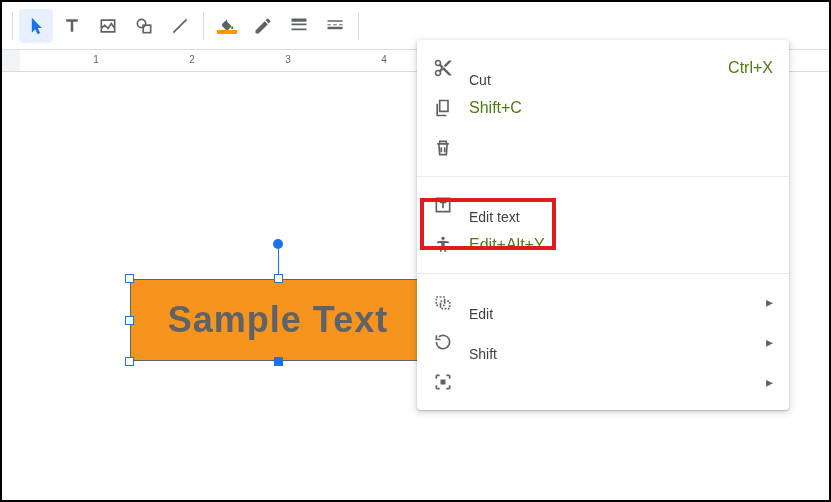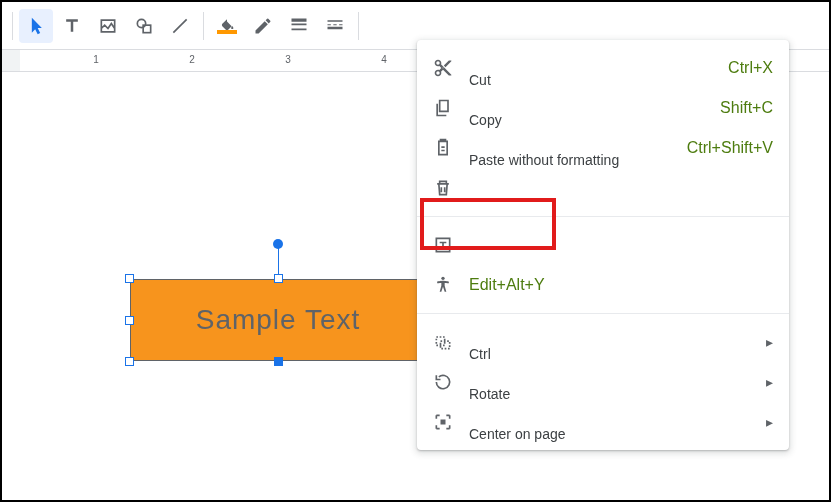--- a/index.html
+++ b/index.html
@@ -14,21 +14,21 @@
 .fillcolor-underline { width: 20px; height: 4px; background: #ff9800; margin-top: -2px; }
 
 .ruler { height: 22px; border-bottom: 1px solid #dadce0; position: relative; background: #fff; }
 .ruler .page-edge { position: absolute; top: 0; height: 100%; background: #f1f3f4; }
 .ruler .tick-major { position: absolute; top: 4px; font-size: 10px; color: #5f6368; transform: translateX(-50%); }
 
 .canvas { position: absolute; left: 18px; top: 92px; right: 6px; bottom: 6px; background: #fff; }
 
 .shape-wrap { position: absolute; left: 110px; top: 185px; width: 296px; height: 82px; }
 .shape-box { width: 100%; height: 100%; background: #f7941d; border: 1px solid #5f6368; display: flex; align-items: center; justify-content: center; }
-.shape-text { font-size: 28px; font-weight: 400; color: #5f6368; letter-spacing: 1px; }
+.shape-text { font-size: 36px; font-weight: 700; color: #5f6368; letter-spacing: 1px; }
 .handle { position: absolute; width: 9px; height: 9px; background: #fff; border: 1.5px solid #1a73e8; }
 .handle.tl { left: -5px; top: -5px; }
 .handle.tc { left: calc(50% - 4.5px); top: -5px; }
 .handle.tr { right: -5px; top: -5px; }
 .handle.ml { left: -5px; top: calc(50% - 4.5px); }
 .handle.mr { right: -5px; top: calc(50% - 4.5px); }
 .handle.bl { left: -5px; bottom: -5px; }
 .handle.bc { left: calc(50% - 4.5px); bottom: -5px; background:#1a73e8; }
 .handle.br { right: -5px; bottom: -5px; }
 .rotate-line { position: absolute; left: 50%; top: -32px; width: 1px; height: 27px; background: #1a73e8; }
@@ -136,79 +136,71 @@
           <path fill="currentColor" d="M9.64 7.64c.23-.5.36-1.05.36-1.64 0-2.21-1.79-4-4-4S2 3.79 2 6s1.79 4 4 4c.59 0 1.14-.13 1.64-.36L10 12l-2.36 2.36C7.14 14.13 6.59 14 6 14c-2.21 0-4 1.79-4 4s1.79 4 4 4 4-1.79 4-4c0-.59-.13-1.14-.36-1.64L12 14l7 7h3v-1L9.64 7.64zM6 8c-1.1 0-2-.89-2-2s.9-2 2-2 2 .89 2 2-.9 2-2 2zm0 12c-1.1 0-2-.89-2-2s.9-2 2-2 2 .89 2 2-.9 2-2 2zm6-7.5c-.28 0-.5-.22-.5-.5s.22-.5.5-.5.5.22.5.5-.22.5-.5.5zM19 3l-6 6 2 2 7-7V3z"></path>
         </svg>
       <span class="menu-label">Cut</span>
       <span class="menu-shortcut">Ctrl+X</span>
     </div>
 
     <div class="menu-item">
       <svg class="menu-icon" viewBox="0 0 24 24">
           <path fill="none" stroke="currentColor" stroke-width="2" d="M8 3h10v13H8zM5 7v14h11"></path>
         </svg>
-      <span class="menu-label">Copy</span>
       <span class="menu-shortcut">Shift+C</span>
     </div>
 
 
-    <div class="menu-item">
-      <svg class="menu-icon" viewBox="0 0 24 24">
-          <path fill="none" stroke="currentColor" stroke-width="2" d="M7 4h10v16H7zM9 4V2h6v2 M10 11h4M10 15h4"></path>
-        </svg>
-      <span class="menu-label">Paste without formatting</span>
-      <span class="menu-shortcut">Ctrl+Shift+V</span>
-    </div>
 
     <div class="menu-item">
       <svg class="menu-icon" viewBox="0 0 24 24">
           <path fill="none" stroke="currentColor" stroke-width="2" d="M5 7h14M8 7V4h8v3M7 7l1 13h8l1-13M10 11v6M14 11v6"></path>
         </svg>
     </div>
 
     <div class="menu-sep"></div>
 
     <div class="menu-item">
       <svg class="menu-icon" viewBox="0 0 24 24">
           <path fill="none" stroke="currentColor" stroke-width="2" d="M4 4h16v16H4zM8 9h8M12 9v7"></path>
         </svg>
+      <span class="menu-label">Edit text</span>
     </div>
 
     <div class="menu-item">
       <svg class="menu-icon" viewBox="0 0 24 24">
           <circle cx="12" cy="4" r="2" fill="currentColor"></circle>
           <path fill="currentColor" d="M12 7c-3 0-7 1-7 1v2s3-.5 5-.5V13l-2 7h2l2-6 2 6h2l-2-7V9.5c2 0 5 .5 5 .5V8s-4-1-7-1z"></path>
         </svg>
       <span class="menu-shortcut">Edit+Alt+Y</span>
     </div>
 
     <div class="menu-sep"></div>
 
     <div class="menu-item">
       <svg class="menu-icon" viewBox="0 0 24 24">
           <path fill="none" stroke="currentColor" stroke-width="2" d="M4 6h10v10H4zM9 11h11v9H9z" stroke-dasharray="2 2"></path>
         </svg>
-      <span class="menu-label">Ctrl</span>
+      <span class="menu-label">Edit</span>
       <span class="menu-arrow">▸</span>
     </div>
 
     <div class="menu-item">
       <svg class="menu-icon" viewBox="0 0 24 24">
           <path fill="none" stroke="currentColor" stroke-width="2" d="M4 12a8 8 0 1 0 3-6.2M4 4v5h5"></path>
         </svg>
-      <span class="menu-label">Rotate</span>
+      <span class="menu-label">Shift</span>
       <span class="menu-arrow">▸</span>
     </div>
 
     <div class="menu-item">
       <svg class="menu-icon" viewBox="0 0 24 24">
           <path fill="none" stroke="currentColor" stroke-width="2" d="M4 4h4M16 4h4M4 20h4M16 20h4M4 4v4M4 16v4M20 4v4M20 16v4"></path>
           <rect x="9" y="9" width="6" height="6" fill="currentColor"></rect>
         </svg>
-      <span class="menu-label">Center on page</span>
       <span class="menu-arrow">▸</span>
     </div>
 
   </div>
 
   <div class="highlight-box" style="left:418px; top:196px; width:136px; height:52px;"></div>
 
 </div>
 
 </body></html>

